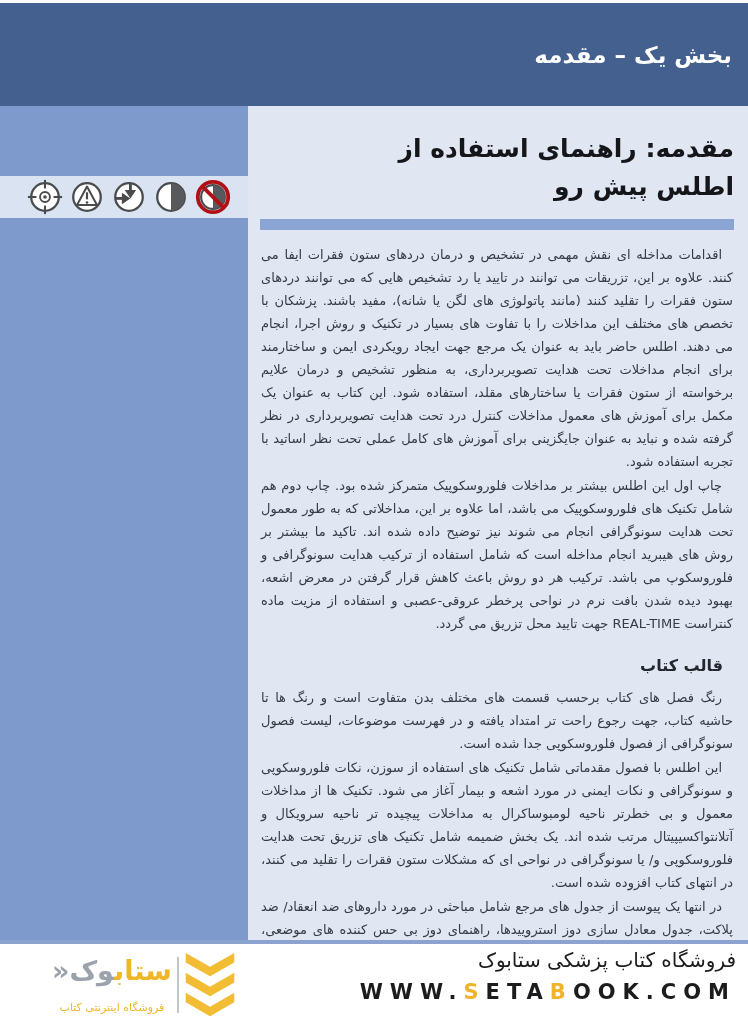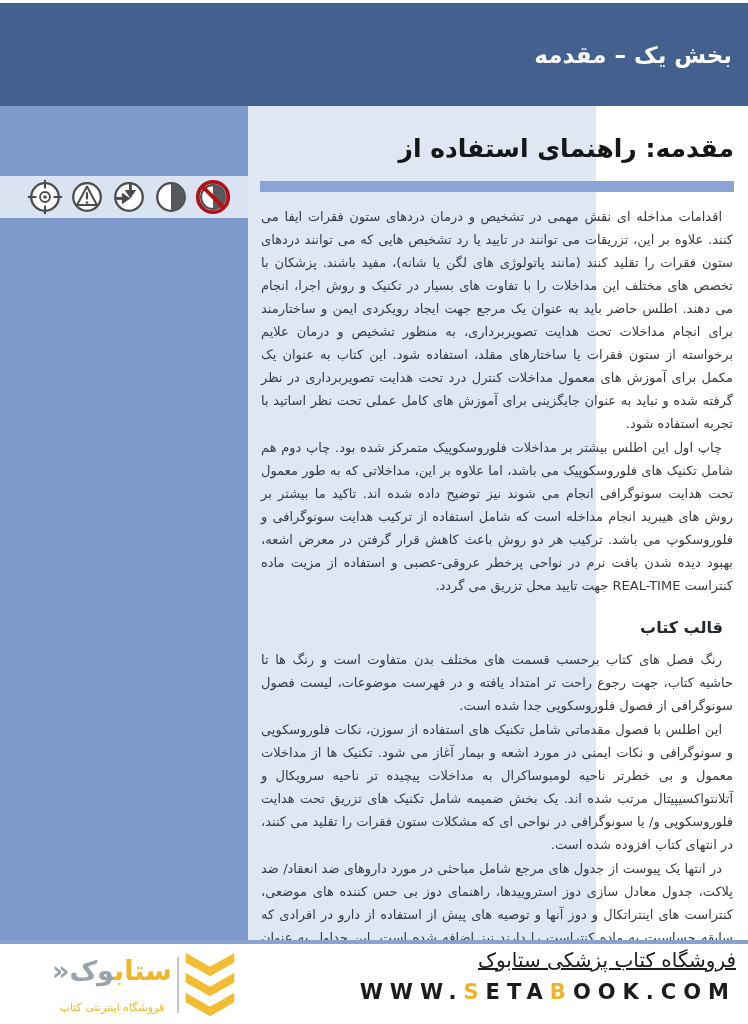--- a/index.html
+++ b/index.html
@@ -19,21 +19,21 @@
     position:absolute; top:3px; left:0; width:748px; height:103px;
     background:#44608e; display:flex; align-items:center; justify-content:flex-end;
   }
   .header-title {
     direction:rtl; color:#ffffff; font-size:23px; font-weight:bold;
     padding-left:14px; padding-right:16px; letter-spacing:.3px;
   }
 
   
   .body-region {
-    position:absolute; top:106px; left:0; width:596px; height:834px;
+    position:absolute; top:106px; left:0; width:748px; height:834px;
     background:#e0e6f2;
   }
   .sidebar {
     position:absolute; top:0; left:0; width:248px; height:834px;
     background:#7e9acd;
   }
   .icon-strip {
     position:absolute; top:70px; left:0; width:248px; height:42px;
     background:#d9e3f1; display:flex; align-items:center; padding-left:26px;
     box-sizing:border-box; gap:4px;
@@ -64,21 +64,21 @@
   
   .bottom-strip {
     position:absolute; top:940px; left:0; width:748px; height:4px;
     background:#8ca3cf;
   }
   .footer {
     position:absolute; top:944px; left:0; width:748px; height:80px;
     background:#ffffff;
   }
   .footer-right { position:absolute; top:4px; right:12px; text-align:right; }
-  .store-name { direction:rtl; font-size:20px; color:#1b1c1e;text-decoration:underline; }
+  .store-name { direction:rtl; font-size:20px; color:#1b1c1e; }
   .site-url {
     direction:ltr; margin-top:8px; font-size:21px; font-weight:bold;
     letter-spacing:7px; color:#1b1c1e; white-space:nowrap;
   }
   .site-url .gold { color:#f0b429; }
 
   .logo-group {
     position:absolute; left:52px; top:5px; height:72px;
     display:flex; align-items:center; gap:5px;
   }
@@ -141,20 +141,21 @@
         <circle cx="20" cy="20" r="12.5" fill="#ffffff" stroke="#4a4b4d" stroke-width="2.2"></circle>
         <path d="M20 7.5 A12.5 12.5 0 0 1 20 32.5 Z" fill="#58595c"></path>
         <circle cx="20" cy="20" r="16" fill="none" stroke="#b01116" stroke-width="4"></circle>
         <line x1="8.5" y1="8.5" x2="31.5" y2="31.5" stroke="#b01116" stroke-width="4"></line>
       </svg>
     </div>
 
     <div class="content">
       <h1 class="article-title">
         <span>مقدمه: راهنمای استفاده از</span><br>
+        <span>اطلس پیش رو</span>
       </h1>
       <div class="title-rule"></div>
 
       <div class="article-text">
         <p>اقدامات مداخله ای نقش مهمی در تشخیص و درمان دردهای ستون فقرات ایفا می کنند. علاوه بر این، تزریقات می توانند در تایید یا رد تشخیص هایی که می توانند دردهای ستون فقرات را تقلید کنند (مانند پاتولوژی های لگن یا شانه)، مفید باشند. پزشکان با تخصص های مختلف این مداخلات را با تفاوت های بسیار در تکنیک و روش اجرا، انجام می دهند. اطلس حاضر باید به عنوان یک مرجع جهت ایجاد رویکردی ایمن و ساختارمند برای انجام مداخلات تحت هدایت تصویربرداری، به منظور تشخیص و درمان علایم برخواسته از ستون فقرات یا ساختارهای مقلد، استفاده شود. این کتاب به عنوان یک مکمل برای آموزش های معمول مداخلات کنترل درد تحت هدایت تصویربرداری در نظر گرفته شده و نباید به عنوان جایگزینی برای آموزش های کامل عملی تحت نظر اساتید با تجربه استفاده شود.</p>
         <p>چاپ اول این اطلس بیشتر بر مداخلات فلوروسکوپیک متمرکز شده بود. چاپ دوم هم شامل تکنیک های فلوروسکوپیک می باشد، اما علاوه بر این، مداخلاتی که به طور معمول تحت هدایت سونوگرافی انجام می شوند نیز توضیح داده شده اند. تاکید ما بیشتر بر روش های هیبرید انجام مداخله است که شامل استفاده از ترکیب هدایت سونوگرافی و فلوروسکوپ می باشد. ترکیب هر دو روش باعث کاهش قرار گرفتن در معرض اشعه، بهبود دیده شدن بافت نرم در نواحی پرخطر عروقی-عصبی و استفاده از مزیت ماده کنتراست REAL-TIME جهت تایید محل تزریق می گردد.</p>
         <h2 class="section-heading">قالب کتاب</h2>
         <p>رنگ فصل های کتاب برحسب قسمت های مختلف بدن متفاوت است و رنگ ها تا حاشیه کتاب، جهت رجوع راحت تر امتداد یافته و در فهرست موضوعات، لیست فصول سونوگرافی از فصول فلوروسکوپی جدا شده است.</p>
         <p>این اطلس با فصول مقدماتی شامل تکنیک های استفاده از سوزن، نکات فلوروسکوپی و سونوگرافی و نکات ایمنی در مورد اشعه و بیمار آغاز می شود. تکنیک ها از مداخلات معمول و بی خطرتر ناحیه لومبوساکرال به مداخلات پیچیده تر ناحیه سرویکال و آتلانتواکسیپیتال مرتب شده اند. یک بخش ضمیمه شامل تکنیک های تزریق تحت هدایت فلوروسکوپی و/ یا سونوگرافی در نواحی ای که مشکلات ستون فقرات را تقلید می کنند، در انتهای کتاب افزوده شده است.</p>
         <p>در انتها یک پیوست از جدول های مرجع شامل مباحثی در مورد داروهای ضد انعقاد/ ضد پلاکت، جدول معادل سازی دوز استروییدها، راهنمای دوز بی حس کننده های موضعی، کنتراست های اینتراتکال و دوز آنها و توصیه های پیش از استفاده از دارو در افرادی که سابقه حساسیت به ماده کنتراست را دارند نیز اضافه شده است. این جداول به عنوان یک مرجع راهنمای کمکی تهیه شده اند اما ممکن است با انتشار مطالعات و گایدلاین های جدید، دستخوش تغییر شوند. با اینکه تلاش شده توصیه های مبتنی بر شواهد در این کتاب ارایه شود، باید شرایط هر بیمار را به طور جداگانه در نظر داشت و بر اساس آن تصمیم گرفت.</p>

